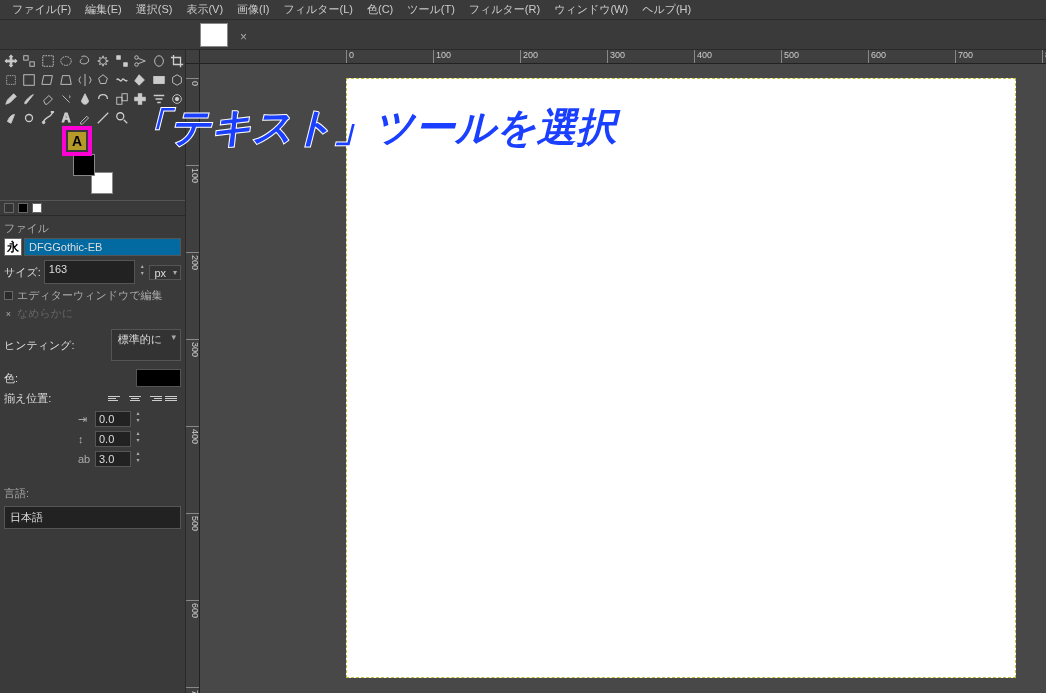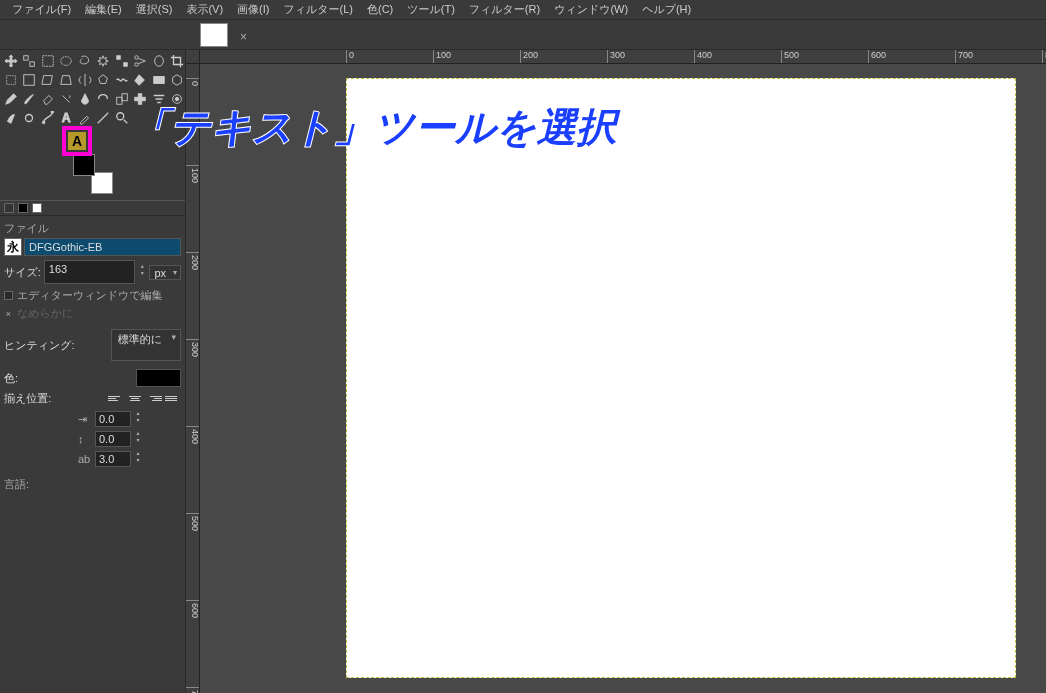--- a/index.html
+++ b/index.html
@@ -117,21 +117,21 @@
   .font-row { display: flex; align-items: center; gap: 2px; margin-bottom: 4px;}
   .font-icon {
     width: 18px; height: 18px;
     background: #fff; color: #000;
     display:flex;align-items:center;justify-content:center;
     font-size:12px;font-weight:bold;
     border:1px solid #666;
   }
   .font-name {
     flex:1;
-    background:#0c4a6e;
+    background:#0369a1;
     border:1px solid #555;
     padding:2px 4px;
     color:#ddd;
     height:18px;
     font-size:11px;
   }
   .size-row { display:flex;align-items:center;gap:3px;margin-top:4px;margin-bottom:4px;}
   .size-input {
     flex:1; background:#222;border:1px solid #555;color:#ddd;
     padding:2px 4px;height:24px;font-size:11px;
@@ -540,21 +540,22 @@
           </div>
       </div>
       <div class="num-row">
         <span class="num-icon">ab</span>
         <div class="num-input">3.0</div>
         <div class="spin-arrows">
             <span>▴</span>
             <span>▾</span>
           </div>
       </div>
-      <div class="label" style="margin-top:6px;">言語:</div>
+      <div class="label" style="margin-top:15px;">言語:</div>
+      <div class="lang-box">日本語</div>
     </div>
   </div>
 
   <div class="canvas-area">
     <div class="ruler-corner"></div>
     <div class="ruler-h" id="ruler-h">
         <div class="tick" style="left: 146px;">0</div>
         <div class="tick" style="left: 233px;">100</div>
         <div class="tick" style="left: 320px;">200</div>
         <div class="tick" style="left: 407px;">300</div>

